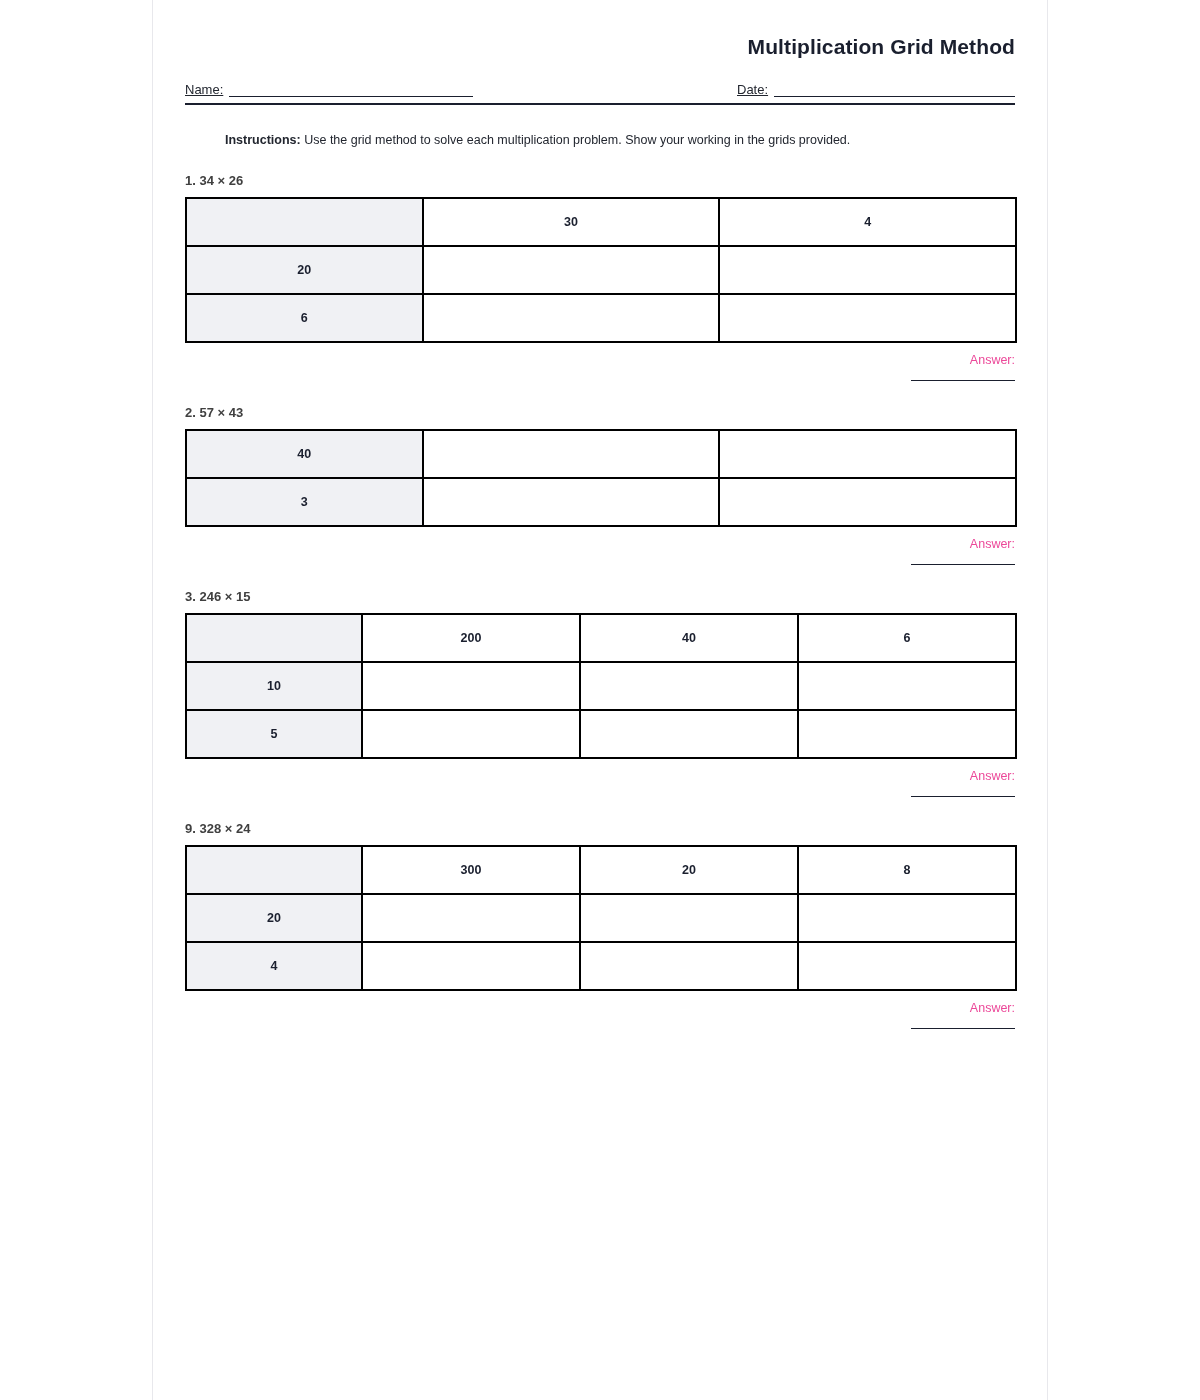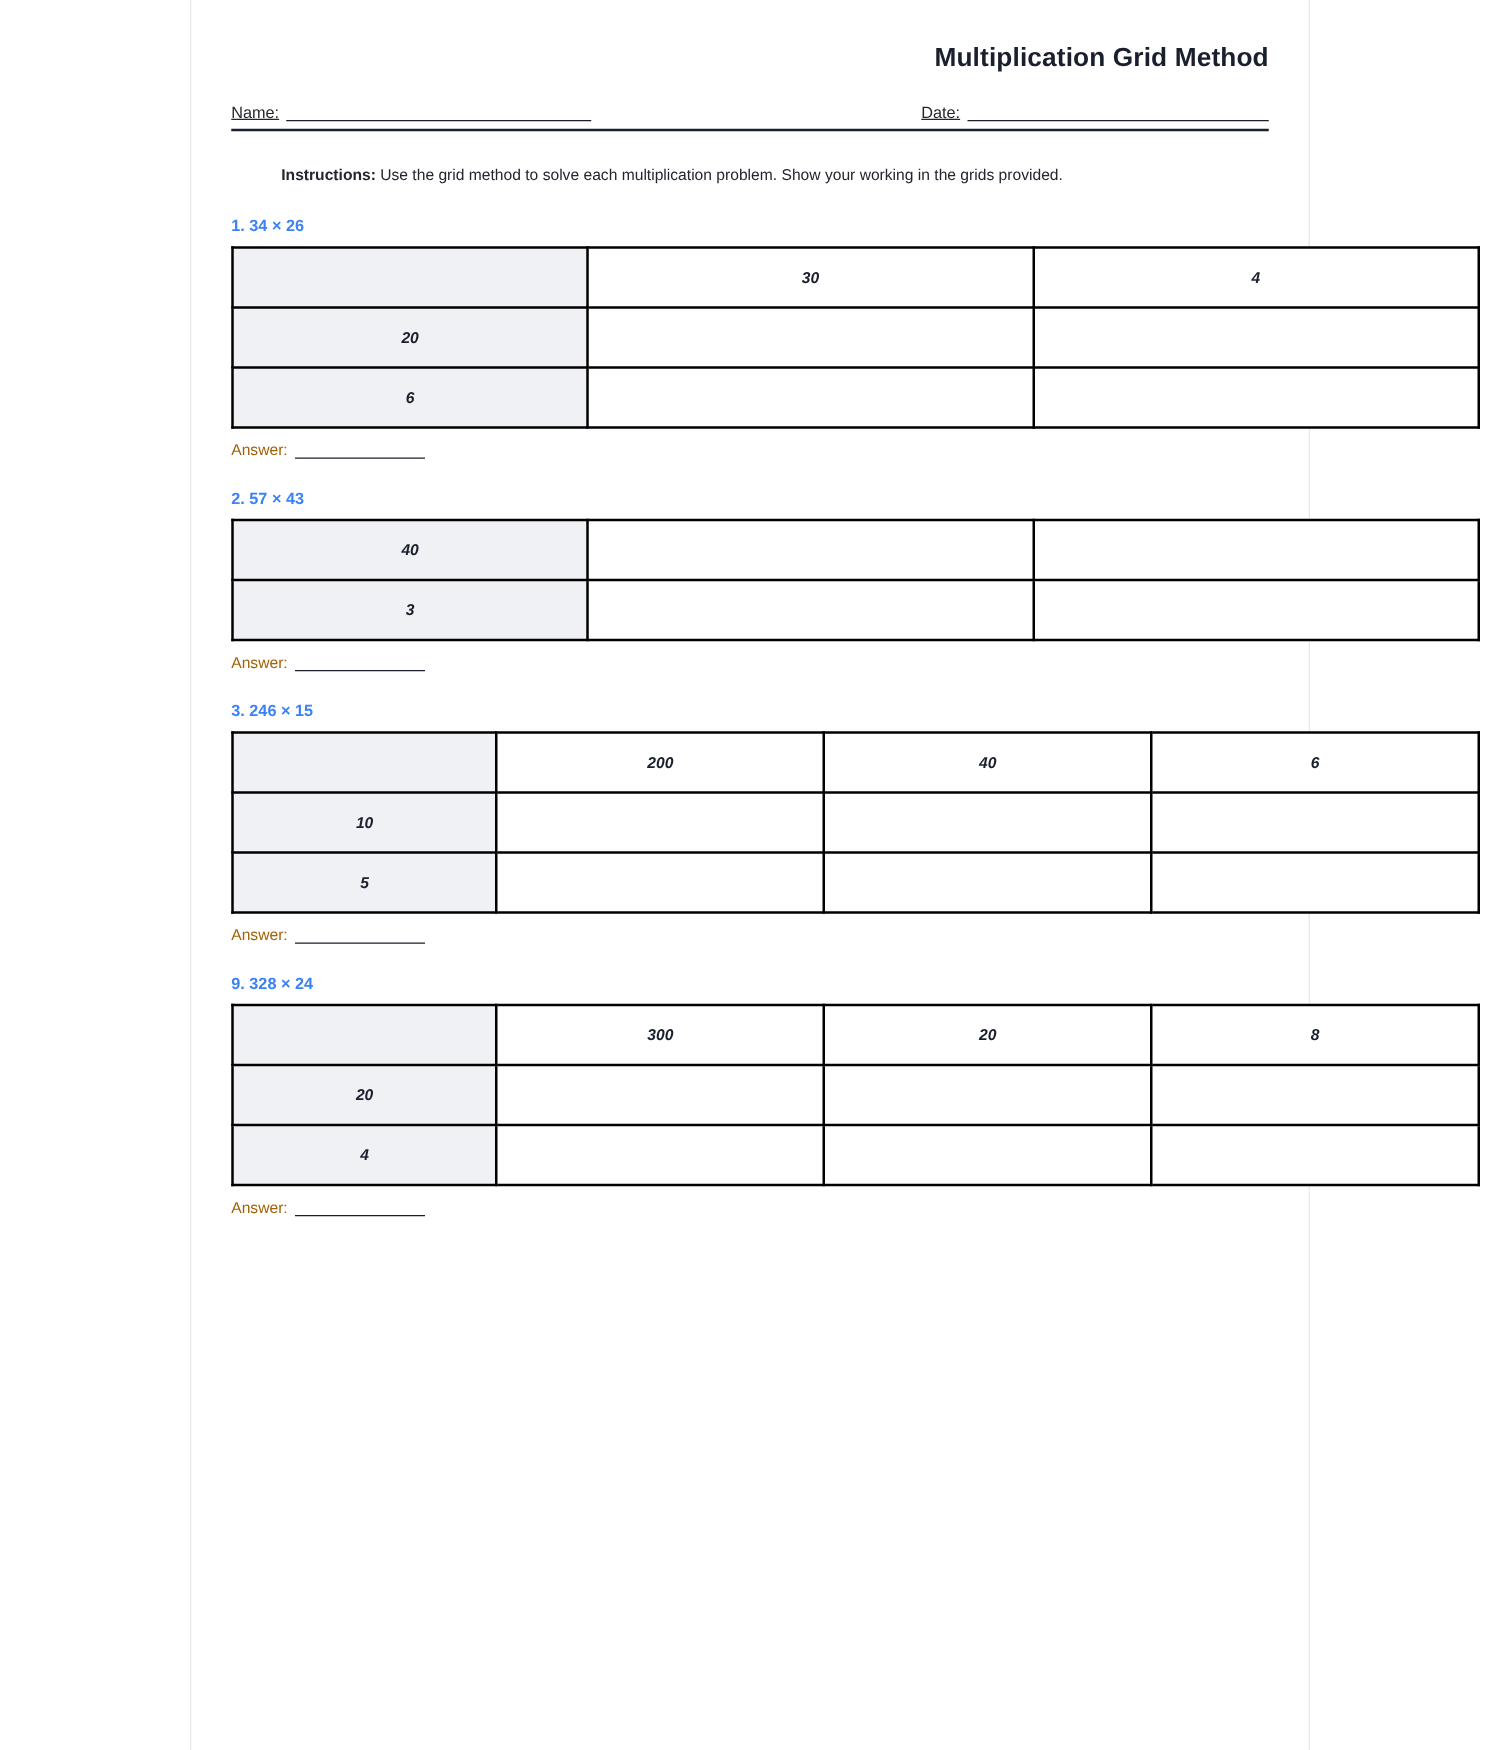--- a/index.html
+++ b/index.html
@@ -81,28 +81,27 @@
     color: #22262f;
     padding-left: 40px;
   }
   .instructions b { font-weight: bold; }
 
   
   .problem { margin-top: 24px; }
   .problem-title {
     font-size: 13px;
     font-weight: bold;
-    color: #3b82f6;
+    color: #404040;
     margin: 0 0 9px 0;
   }
   table.grid {
     border-collapse: collapse;
-    width: 999px;
+    width: 832px;
     table-layout: fixed;
-    font-style: italic;
   }
   table.grid td {
     border: 2px solid #000000;
     height: 46px;
     text-align: center;
     vertical-align: middle;
     font-size: 12.5px;
     font-weight: bold;
     color: #1a1f2e;
     background: #ffffff;
@@ -110,23 +109,24 @@
   }
   table.grid td.corner,
   table.grid td.rowlabel {
     background: #f0f1f4;
   }
   table.grid td.cell-empty { background: #ffffff; }
 
   .answer-line {
     margin-top: 10px;
     font-size: 12.5px;
-    color: #a16207;
+    color: #ec4899;
     display: flex;
     align-items: flex-end;
+    flex-direction: column;
   }
   .answer-blank {
     display: inline-block;
     width: 104px;
     border-bottom: 1.2px solid #1a1f2e;
     height: 13px;
     margin-left: 6px;
   }
 </style>
 </head>

